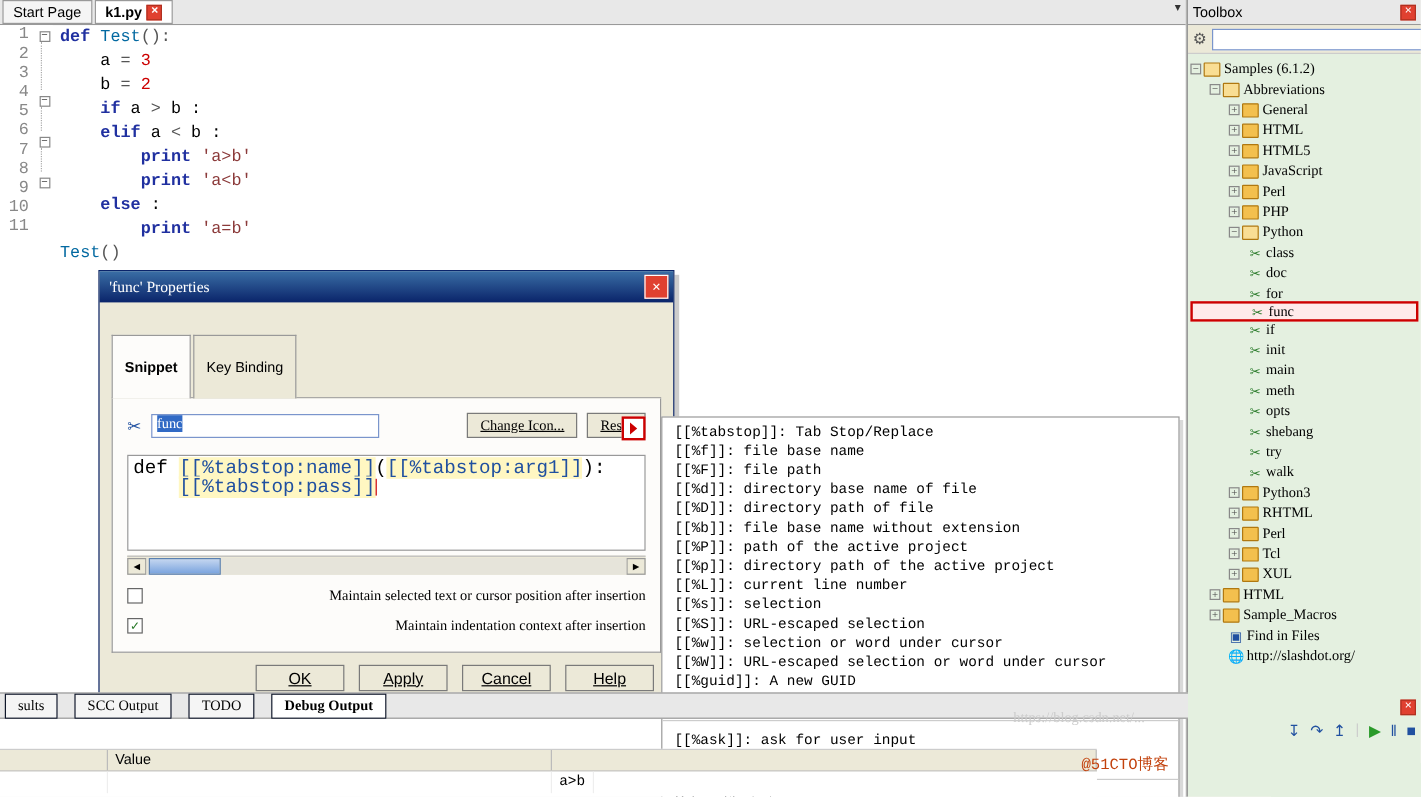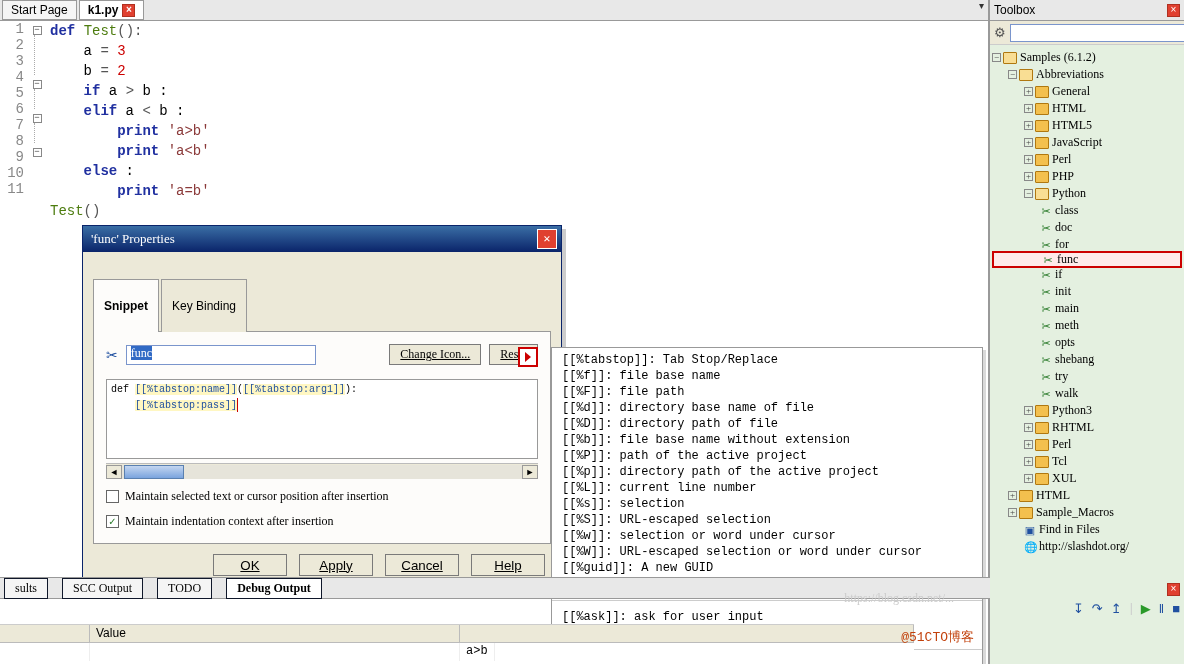--- a/index.html
+++ b/index.html
@@ -11,48 +11,48 @@
 .tab.active { background: #fff; font-weight: bold; }
 .close-x { width: 13px; height: 13px; background: #e04030; border: 1px solid #b03020; color: #fff; font-size: 10px; line-height: 10px; text-align: center; display: inline-block; }
 .dd-arrow { margin-left: auto; margin-right: 4px; font-size: 10px; color: #333; }
 .editor { flex: 1; background: #fff; position: relative; font-family: "Courier New", monospace; font-size: 14px; }
 .gutter-ln { position: absolute; left: 0; top: 0; width: 30px; background: #fff; text-align: right; color: #888; padding-right: 6px; }
 .gutter-fold { position: absolute; left: 30px; top: 0; width: 14px; background: #fff; }
 .fold-sq { width: 9px; height: 9px; border: 1px solid #888; color: #444; font-size: 9px; line-height: 7px; text-align: center; margin: 5px auto 0; }
 .code-area { position: absolute; left: 50px; top: 0; right: 0; line-height: 20px; }
 .codeline { white-space: pre; height: 20px; }
 .kw { color: #2030a0; font-weight: bold; }
-.fn { color: #4d7c0f; }
+.fn { color: #0369a1; }
 .str { color: #8b3a3a; }
 .num { color: #c00; }
 .op { color: #555; }
 
 .dialog { position: absolute; left: 82px; top: 225px; width: 480px; background: #ece9d8; border: 1px solid #0a246a; box-shadow: 4px 4px 0 rgba(0,0,0,0.2); }
 .dialog-titlebar { height: 26px; background: linear-gradient(to bottom, #3a6ea5 0%, #0a246a 100%); color: white; display: flex; align-items: center; padding: 0 4px; font-size: 13px; font-family: "Tahoma"; }
 .dlg-title { flex: 1; padding-left: 4px; }
 .dlg-close { width: 20px; height: 20px; background: #e04030; border: 1px solid #fff; color: #fff; text-align: center; line-height: 17px; font-weight: bold; }
 .dialog-body { padding: 10px; }
 .inner-tabs { display: flex; border-bottom: 1px solid #999; }
 .inner-tab { padding: 19px 10px; border: 1px solid #999; border-bottom: none; background: #ece9d8; margin-right: 2px; position: relative; top: 1px; margin-top: 16px; }
 .inner-tab.active { background: #fdfcfa; font-weight: bold; }
 .inner-panel { border: 1px solid #999; border-top: none; background: #fdfcfa; padding: 12px; }
 .row1 { display: flex; align-items: center; gap: 8px; margin-bottom: 14px; }
 .scissors { font-size: 14px; color: #2050a0; }
 .name-input { width: 190px; height: 20px; border: 1px solid #7a95cc; background: #fff; font-family: Tahoma; padding: 0 4px; }
 .name-input span { background: #316ac5; color: white; }
 .btn { padding: 2px 10px; border: 1px solid #7a7a7a; background: #ece9d8; font-family: Tahoma; font-size: 12px; text-decoration: underline; }
-.snippet-area { border: 1px solid #999; background: #fff; min-height: 80px; font-family: "Courier New", monospace; font-size: 10px; padding: 2px 4px; margin-bottom: 4px; position: relative; }
+.snippet-area { border: 1px solid #999; background: #fff; min-height: 80px; font-family: "Courier New", monospace; font-size: 16px; padding: 2px 4px; margin-bottom: 4px; position: relative; }
 .snippet-text { line-height: 16px; white-space: pre; }
 .tabstop { color: #2050a0; background: #fff7c2; }
 .cursor-bar { border-left: 1px solid #c00; display: inline-block; height: 14px; vertical-align: middle; }
 .snip-scroll { height: 16px; background: #ece9d8; border-top: 1px solid #bbb; display: flex; align-items: center; }
 .sb-btn { width: 16px; height: 14px; border: 1px solid #999; background: #ece9d8; text-align: center; font-size: 9px; line-height: 12px; }
 .sb-track { flex: 1; height: 14px; background: #e6e4da; position: relative; }
 .sb-thumb { position: absolute; left: 2px; top: 0; width: 60px; height: 14px; background: linear-gradient(to bottom,#c4d6f0,#7aa4de); border: 1px solid #5a80b0; }
-.checkbox-row { margin: 10px 0 2px; display: flex; align-items: center; gap: 6px; font-family: Tahoma; }
+.checkbox-row { margin: 10px 0 2px; display: flex; align-items: center; gap: 6px; font-family: Tahoma; justify-content: space-between; }
 .cb { width: 13px; height: 13px; border: 1px solid #666; background: #fff; display: inline-flex; align-items: center; justify-content: center; font-size: 10px; color: #2a7a2a; }
 .cb.checked::before { content: "✓"; }
 .dlgbtnrow { display: flex; gap: 12px; justify-content: flex-end; padding: 10px 6px 6px; }
 .dlgbtn { width: 74px; height: 22px; border: 1px solid #7a7a7a; background: #ece9d8; text-decoration: underline; }
 
 .tri-btn { position: absolute; left: 518px; top: 347px; width: 20px; height: 20px; border: 2px solid #c00; display: flex; align-items: center; justify-content: center; background: #fff; }
 .tri-btn-inner { width: 0; height: 0; border-top: 5px solid transparent; border-bottom: 5px solid transparent; border-left: 6px solid #c00; }
 
 .popup { position: absolute; left: 551px; top: 347px; width: 432px; background: #fff; border: 1px solid #999; font-family: "Courier New", monospace; font-size: 12px; line-height: 16px; box-shadow: 3px 3px 0 rgba(0,0,0,0.15); }
 .popup-body { padding: 4px 10px; }

